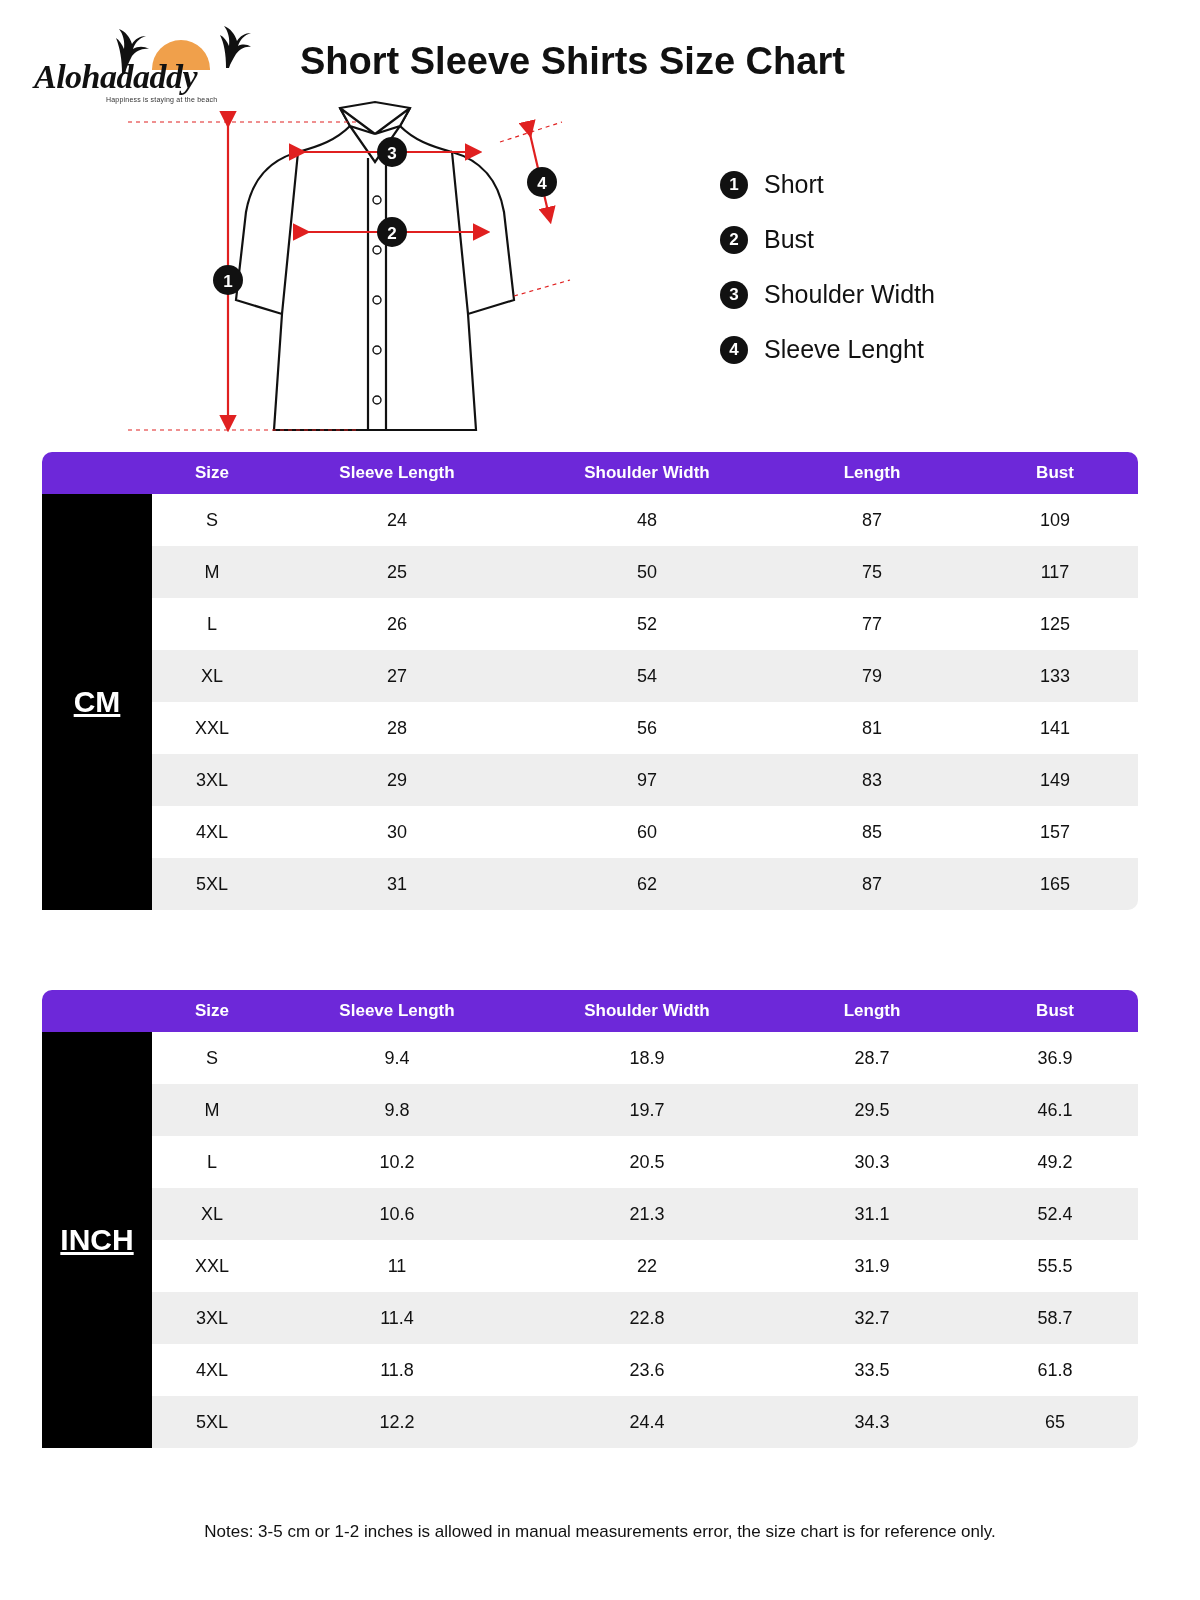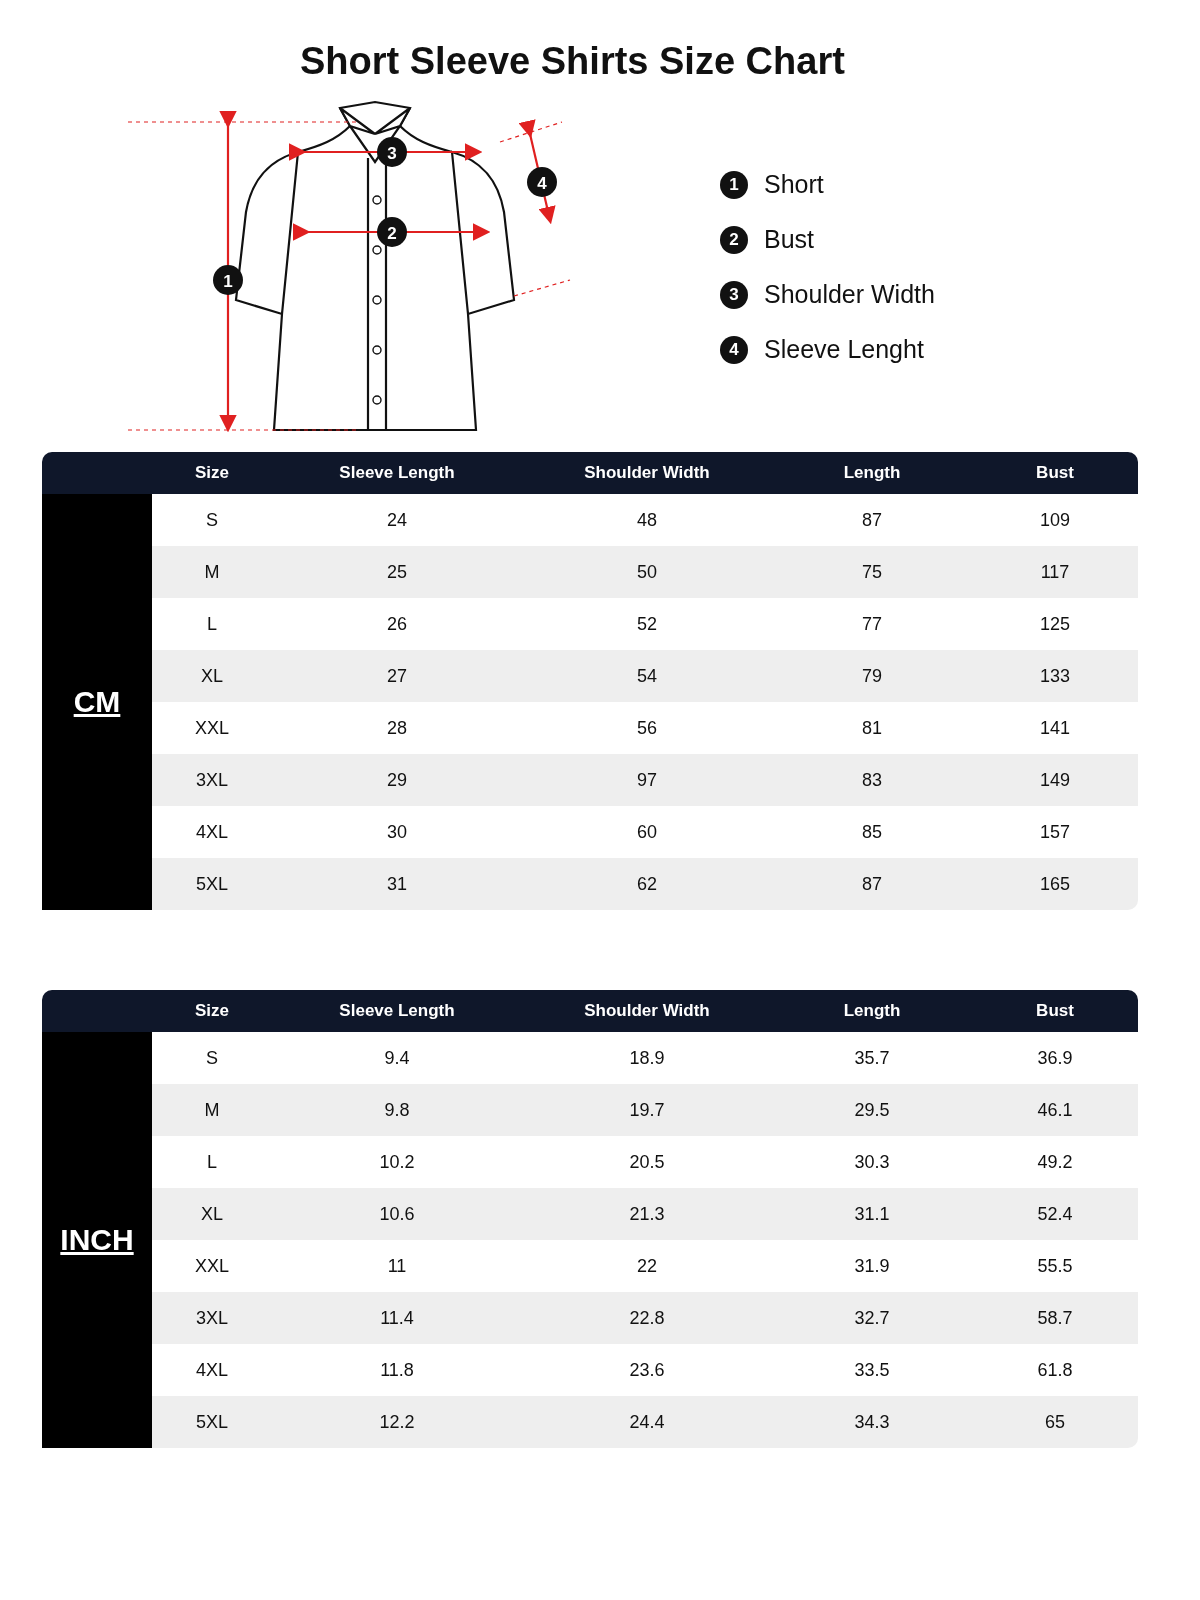--- a/index.html
+++ b/index.html
@@ -104,21 +104,21 @@
   }
   #cm-block { top: 452px; }
   #inch-block { top: 990px; }
 
   table {
     width: 100%;
     border-collapse: collapse;
     table-layout: fixed;
   }
   thead th {
-    background: #0f172a;
+    background: #6d28d9;
     color: #fff;
     font-size: 17px;
     font-weight: bold;
     height: 42px;
     text-align: center;
   }
   thead th.unit-head {
     width: 110px;
     border-top-left-radius: 10px;
   }
@@ -154,20 +154,31 @@
     text-align: center;
     font-size: 17px;
     color: #111;
   }
 </style>
 </head>
 <body>
 
 <div class="page">
 
+  <div class="logo">
+    <div class="logo-sun"></div>
+    <svg class="palm" style="left:58px; top:6px;" width="60" height="52" viewBox="0 0 60 52">
+      <path d="M30 50 C30 36 28 24 24 14 C27 16 30 20 32 25 C33 17 31 10 27 5 C33 7 38 13 40 20 C43 15 48 12 54 12 C47 14 43 19 41 25 C46 22 52 22 57 25 C50 24 44 27 40 32 C37 38 34 44 33 50 Z"></path>
+    </svg>
+    <svg class="palm" style="left:168px; top:2px;" width="52" height="50" viewBox="0 0 52 50">
+      <path d="M24 48 C24 34 22 23 18 15 C22 17 25 21 27 26 C28 18 26 11 22 6 C28 8 33 14 35 21 C38 16 43 13 49 13 C42 15 38 20 36 26 C40 24 45 24 49 27 C43 26 38 29 34 34 C31 39 28 44 27 48 Z"></path>
+    </svg>
+    <div class="logo-word">Alohadaddy</div>
+    <div class="logo-tag">Happiness is staying at the beach</div>
+  </div>
 
   <div class="title">Short Sleeve Shirts Size Chart</div>
 
   <svg class="diagram" viewBox="0 0 530 350">
 
     <g fill="#ffffff" stroke="#111" stroke-width="2.2">
 
       <path d="M188 52 C160 60 142 78 136 112 L126 200 L172 214 L196 140 Z"></path>
 
       <path d="M342 52 C370 60 388 78 394 112 L404 200 L358 214 L334 140 Z"></path>
@@ -328,21 +339,21 @@
           <th class="col-length">Length</th>
           <th class="col-bust">Bust</th>
         </tr>
       </thead>
       <tbody>
         <tr>
           <td class="unit-cell" rowspan="8">INCH</td>
           <td>S</td>
           <td>9.4</td>
           <td>18.9</td>
-          <td>35.7</td>
+          <td>28.7</td>
           <td>36.9</td>
         </tr>
         <tr>
           <td>M</td>
           <td>9.8</td>
           <td>19.7</td>
           <td>29.5</td>
           <td>46.1</td>
         </tr>
         <tr>
@@ -384,14 +395,15 @@
           <td>5XL</td>
           <td>12.2</td>
           <td>24.4</td>
           <td>34.3</td>
           <td>65</td>
         </tr>
       </tbody>
     </table>
   </div>
 
+  <div class="notes">Notes: 3-5 cm or 1-2 inches is allowed in manual measurements error, the size chart is for reference only.</div>
 
 </div>
 
 </body></html>

